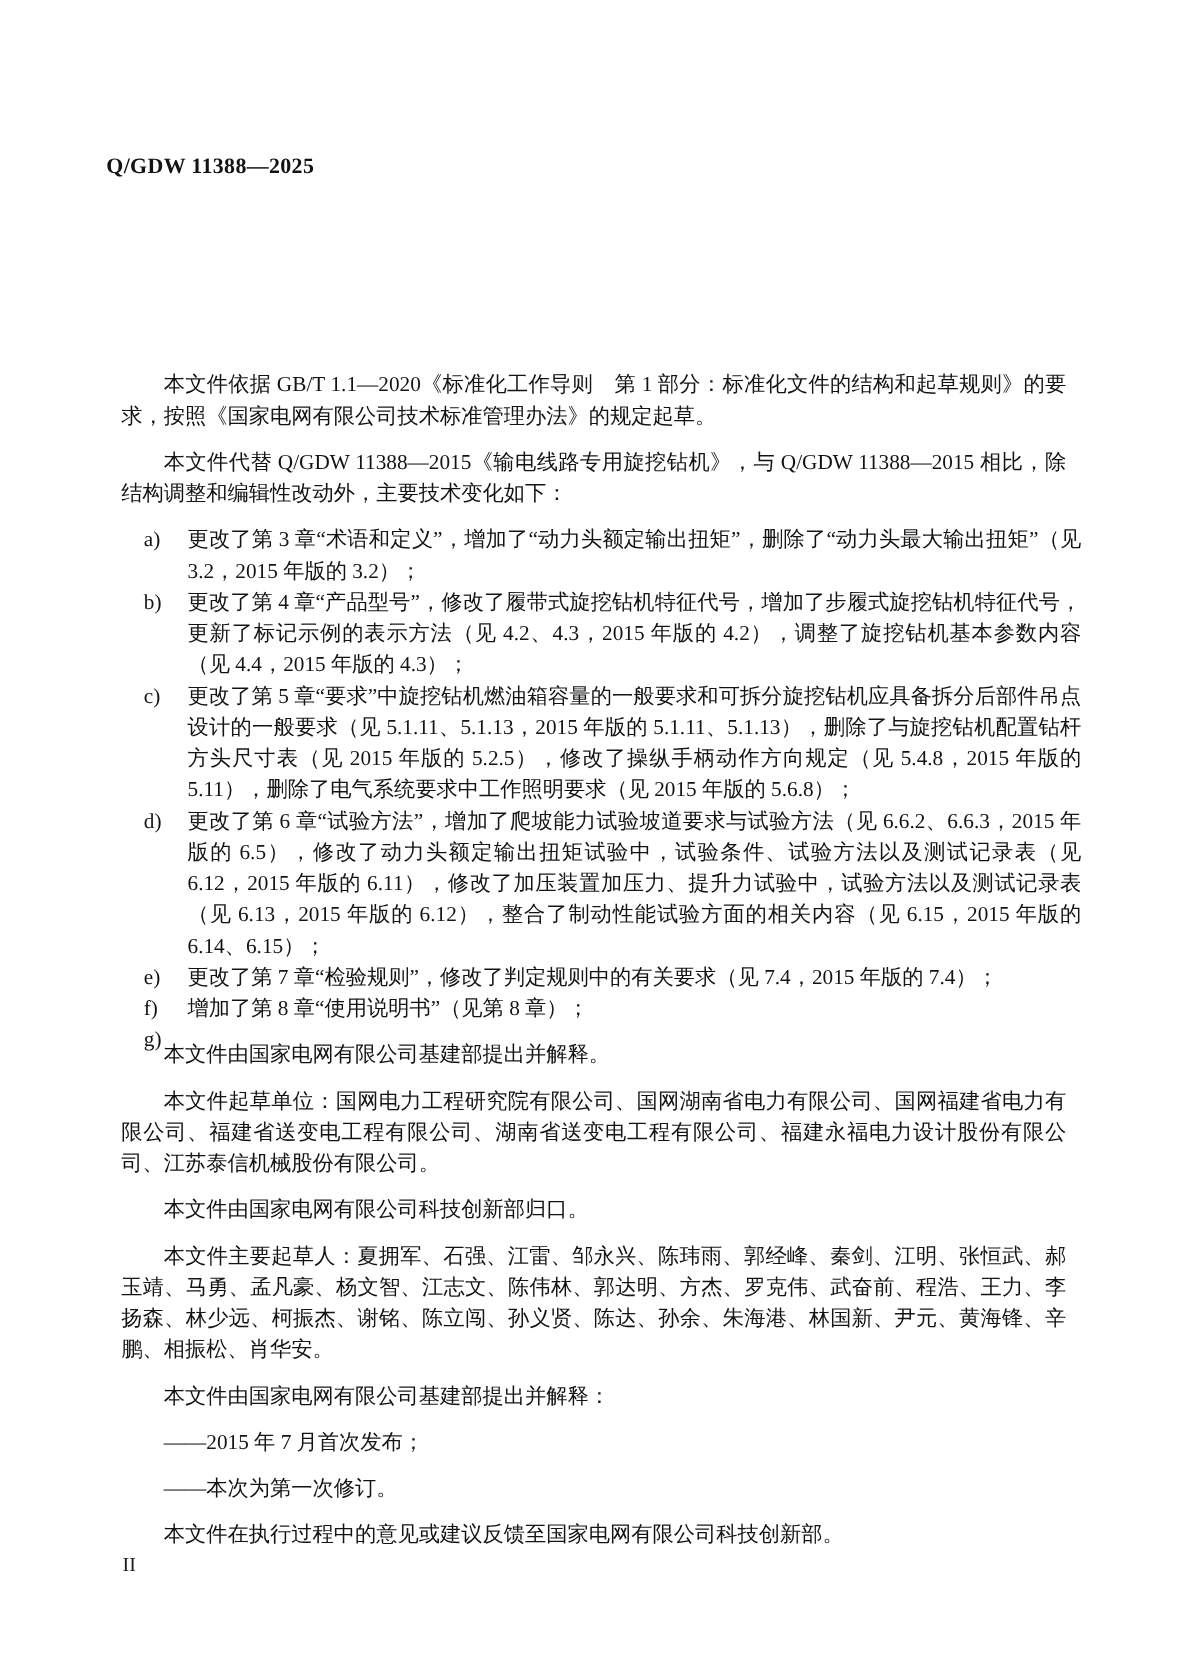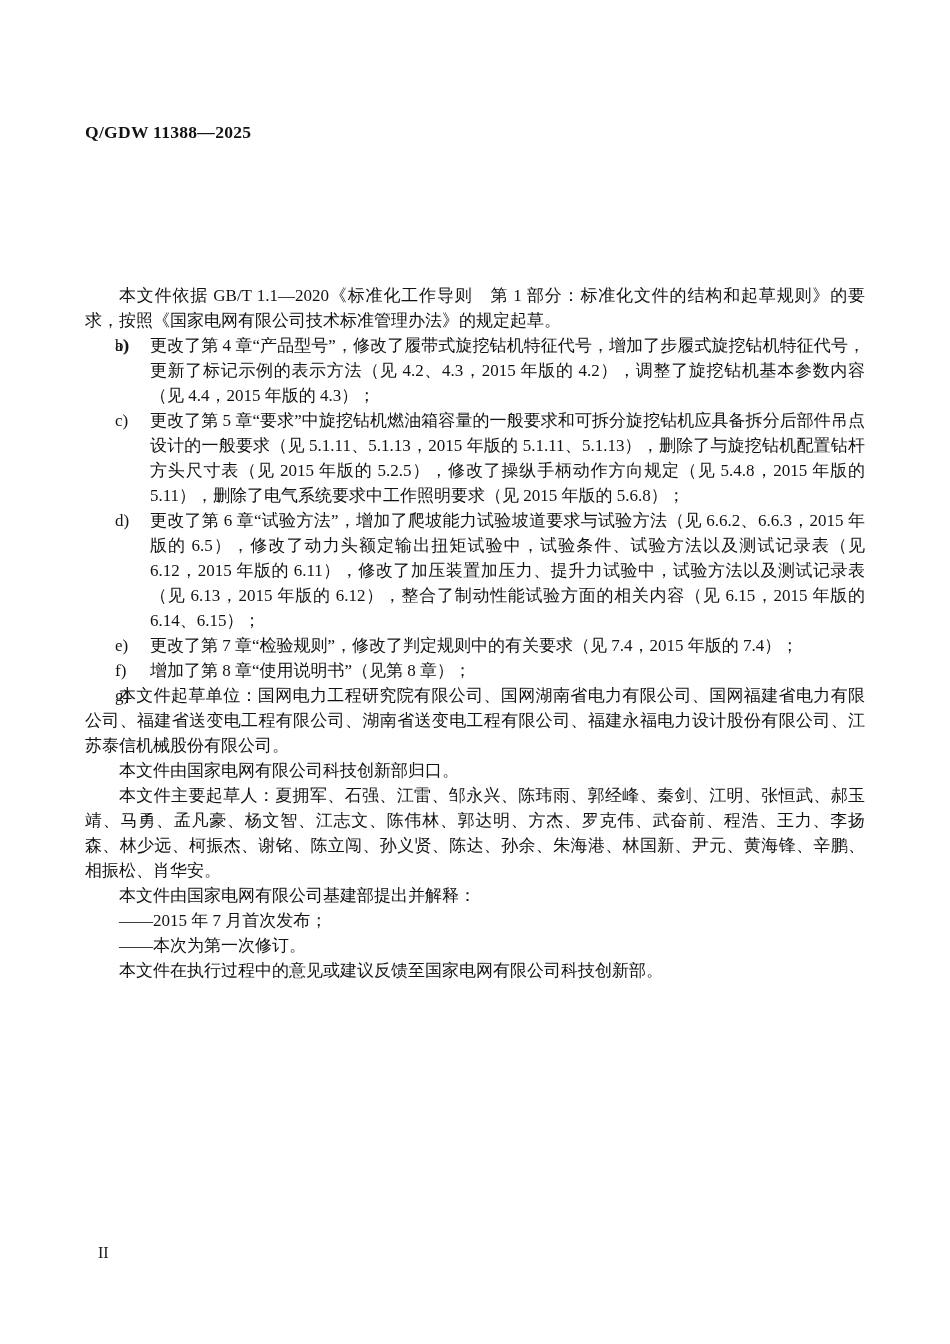--- a/index.html
+++ b/index.html
@@ -35,21 +35,21 @@
     line-height:40px;
     color:#0e0e0e;
   }
   .body-text{
     position:absolute;
     top:283px;
     left:85px;
     width:780px;
   }
   .para{
-    margin:0;
+    margin:12px;
     text-indent:2em;
     text-align:justify;
     font-family:Liberation Serif, serif;
   }
   .change-list{margin:0;padding:0;list-style:none;}
   .change-item{
     position:relative;
     padding-left:65px;
     text-align:justify;
     box-sizing:border-box;
@@ -71,24 +71,26 @@
 <body>
 
 <div class="page">
 
   <div class="doc-number">Q/GDW 11388—2025</div>
 
 
   <div class="body-text">
 
     <p class="para">本文件依据 GB/T 1.1—2020《标准化工作导则　第 1 部分：标准化文件的结构和起草规则》的要求，按照《国家电网有限公司技术标准管理办法》的规定起草。</p>
+    <p class="para">本文件代替 Q/GDW 11388—2015《输电线路专用旋挖钻机》，与 Q/GDW 11388—2015 相比，除结构调整和编辑性改动外，主要技术变化如下：</p>
 
     <ul class="change-list">
       <li class="change-item">
         <span class="marker">a)</span>
+        <span>更改了第 3 章“术语和定义”，增加了“动力头额定输出扭矩”，删除了“动力头最大输出扭矩”（见 3.2，2015 年版的 3.2）；</span>
       </li>
       <li class="change-item">
         <span class="marker">b)</span>
         <span>更改了第 4 章“产品型号”，修改了履带式旋挖钻机特征代号，增加了步履式旋挖钻机特征代号，更新了标记示例的表示方法（见 4.2、4.3，2015 年版的 4.2），调整了旋挖钻机基本参数内容（见 4.4，2015 年版的 4.3）；</span>
       </li>
       <li class="change-item">
         <span class="marker">c)</span>
         <span>更改了第 5 章“要求”中旋挖钻机燃油箱容量的一般要求和可拆分旋挖钻机应具备拆分后部件吊点设计的一般要求（见 5.1.11、5.1.13，2015 年版的 5.1.11、5.1.13），删除了与旋挖钻机配置钻杆方头尺寸表（见 2015 年版的 5.2.5），修改了操纵手柄动作方向规定（见 5.4.8，2015 年版的 5.11），删除了电气系统要求中工作照明要求（见 2015 年版的 5.6.8）；</span>
       </li>
       <li class="change-item">
@@ -101,20 +103,21 @@
       </li>
       <li class="change-item">
         <span class="marker">f)</span>
         <span>增加了第 8 章“使用说明书”（见第 8 章）；</span>
       </li>
       <li class="change-item">
         <span class="marker">g)</span>
       </li>
     </ul>
 
+    <p class="para">本文件由国家电网有限公司基建部提出并解释。</p>
     <p class="para">本文件起草单位：国网电力工程研究院有限公司、国网湖南省电力有限公司、国网福建省电力有限公司、福建省送变电工程有限公司、湖南省送变电工程有限公司、福建永福电力设计股份有限公司、江苏泰信机械股份有限公司。</p>
     <p class="para">本文件由国家电网有限公司科技创新部归口。</p>
     <p class="para">本文件主要起草人：夏拥军、石强、江雷、邹永兴、陈玮雨、郭经峰、秦剑、江明、张恒武、郝玉靖、马勇、孟凡豪、杨文智、江志文、陈伟林、郭达明、方杰、罗克伟、武奋前、程浩、王力、李扬森、林少远、柯振杰、谢铭、陈立闯、孙义贤、陈达、孙余、朱海港、林国新、尹元、黄海锋、辛鹏、相振松、肖华安。</p>
     <p class="para">本文件由国家电网有限公司基建部提出并解释：</p>
     <p class="para">——2015 年 7 月首次发布；</p>
     <p class="para">——本次为第一次修订。</p>
     <p class="para">本文件在执行过程中的意见或建议反馈至国家电网有限公司科技创新部。</p>
 
   </div>
 

